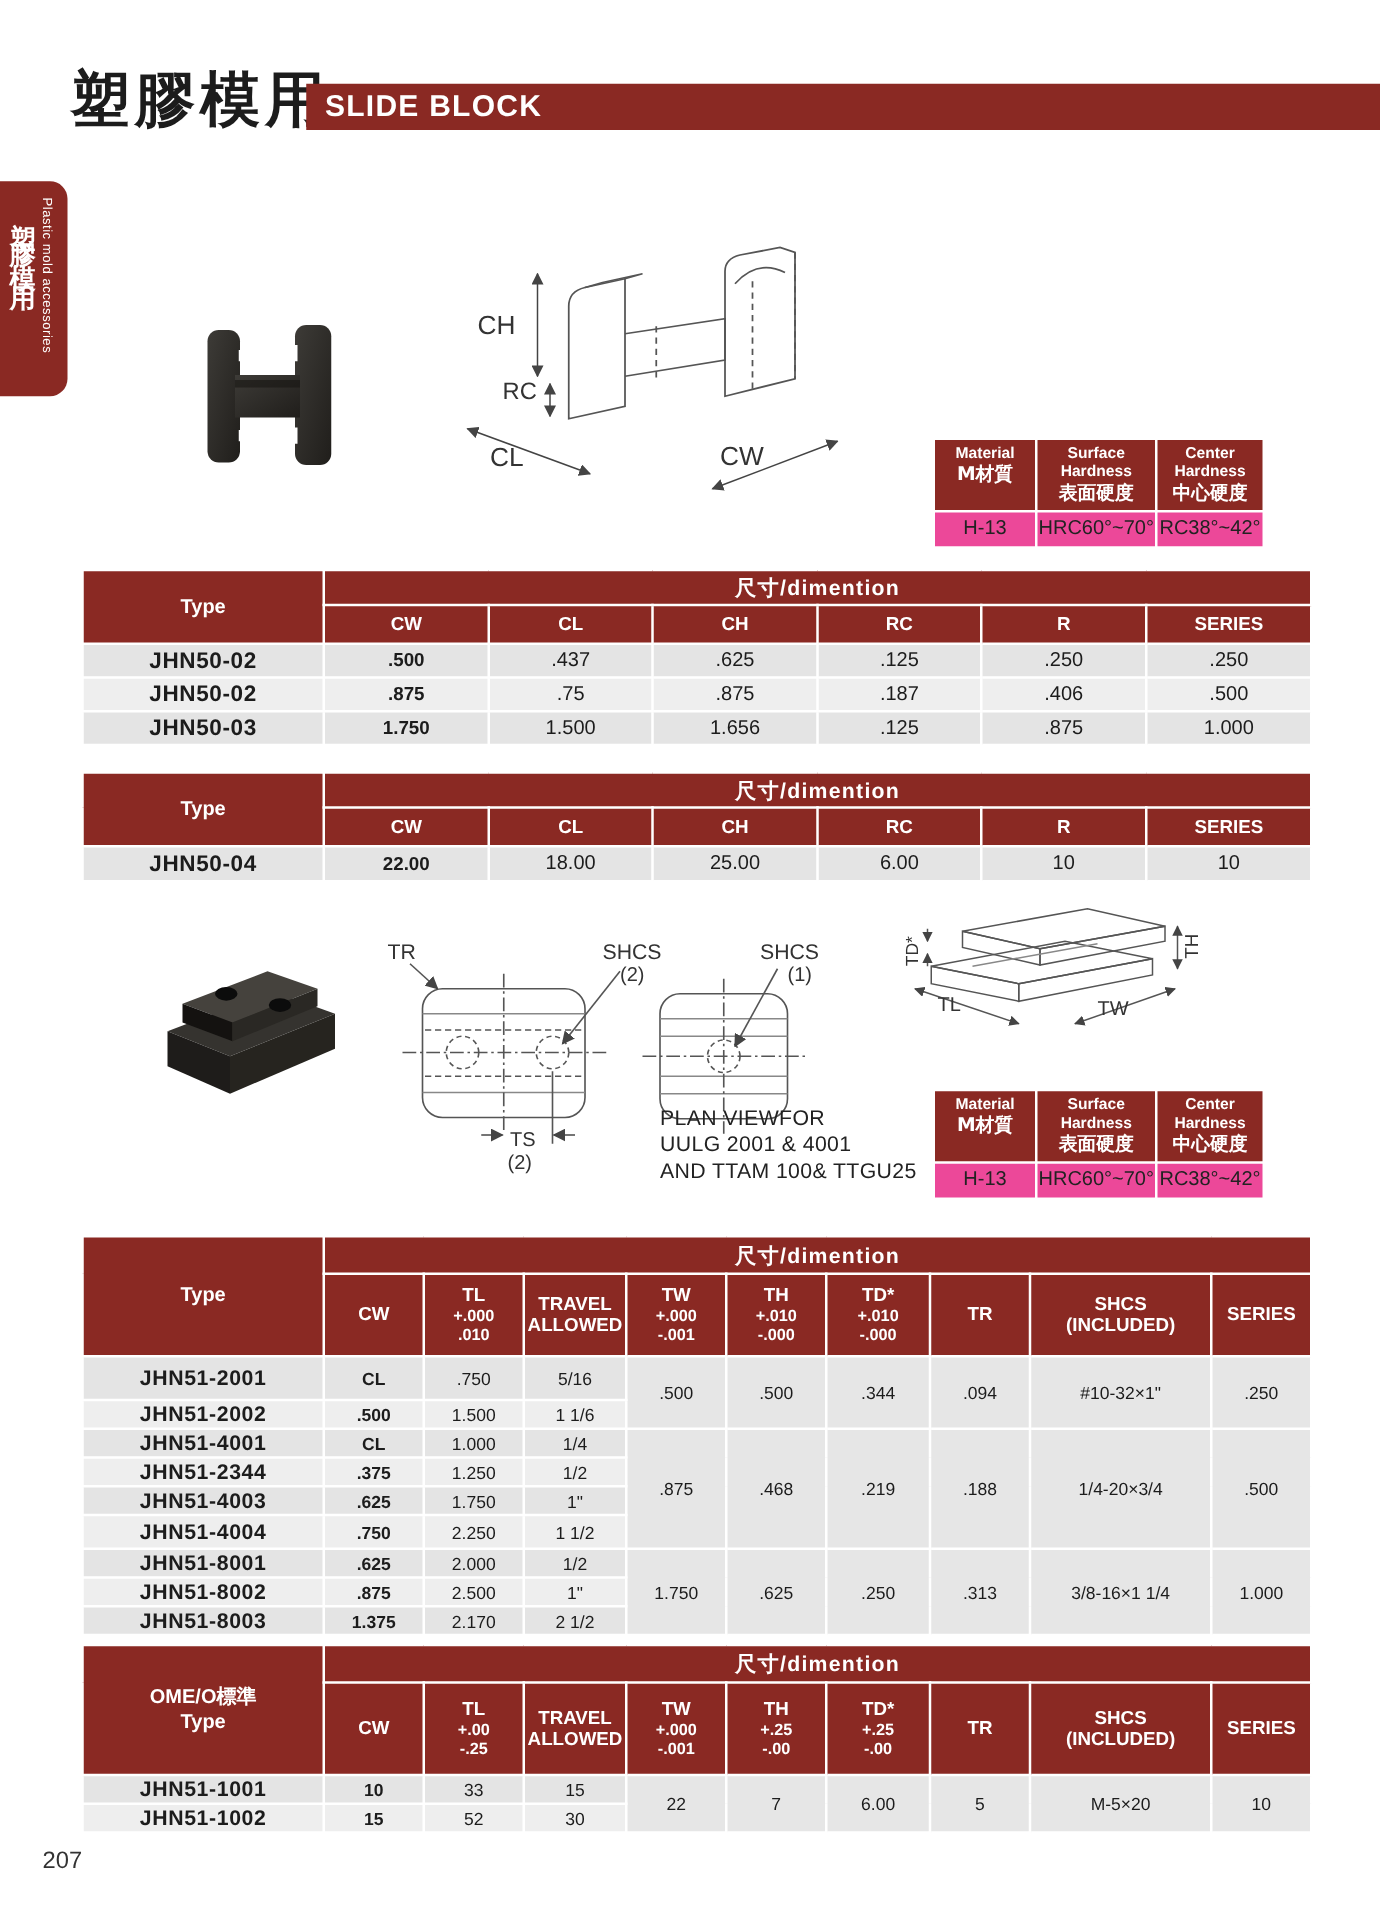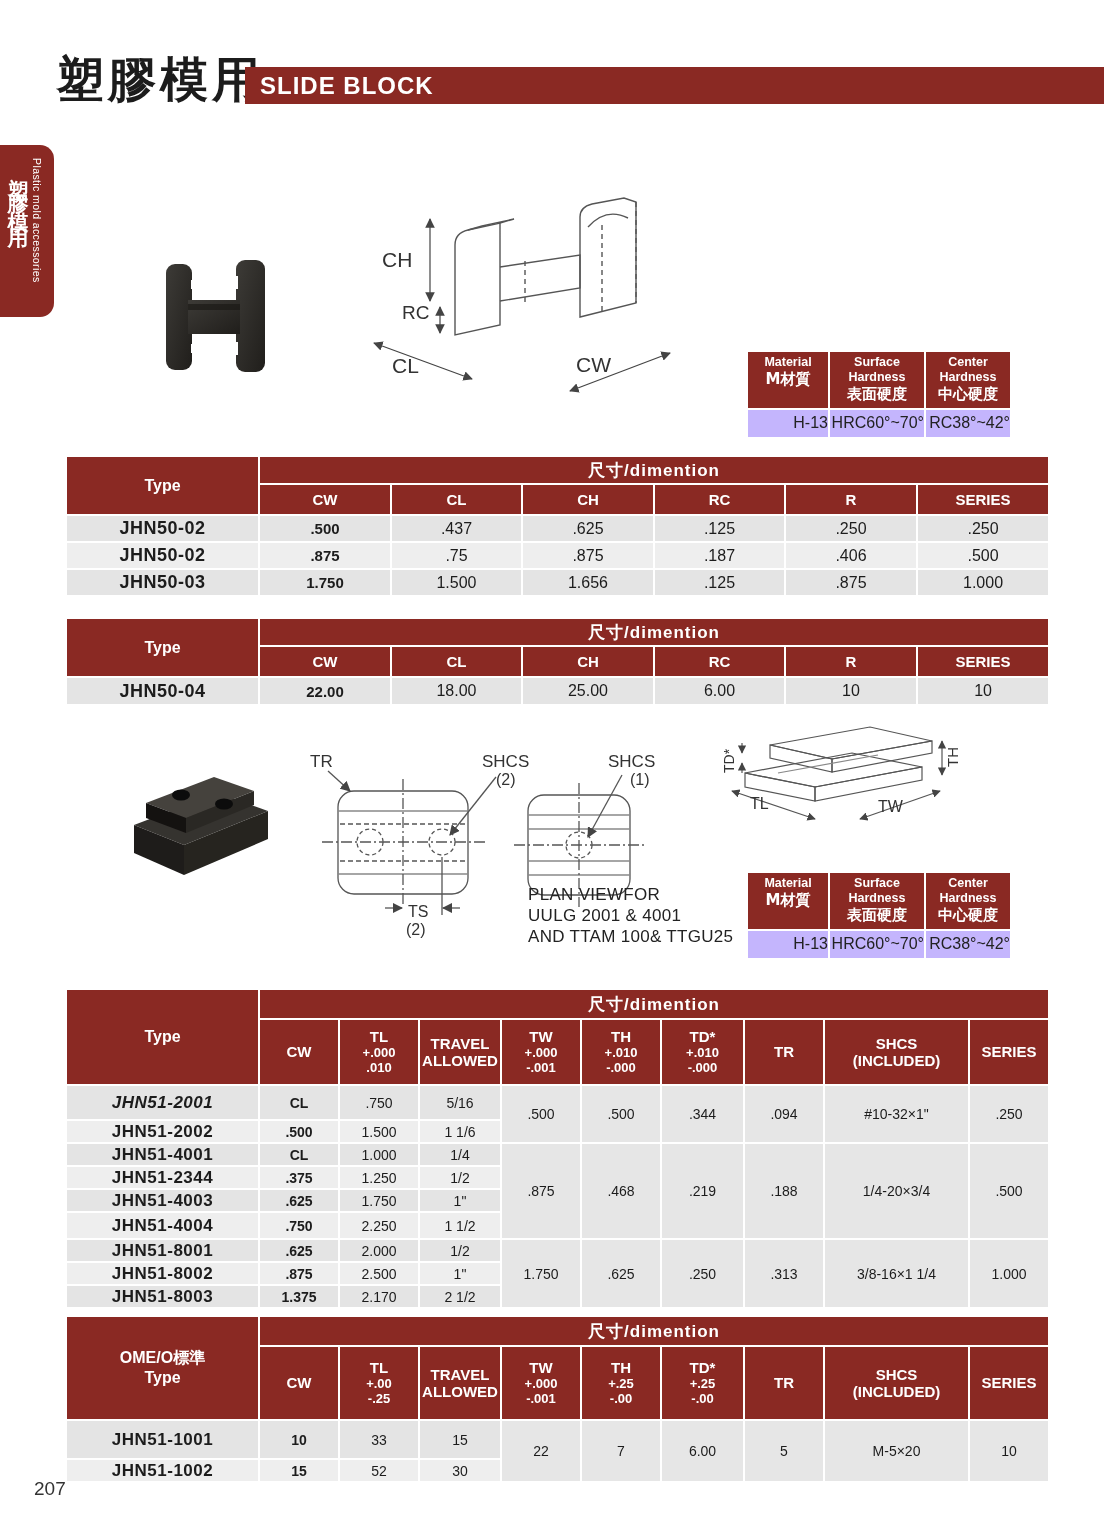--- a/index.html
+++ b/index.html
@@ -21,21 +21,21 @@
 
   
   .unit{width:90px;text-align:right;font-size:17px;color:#0c4a6e;margin-top:27px;}
 
   
   .mat-table{width:260px;}
   .mat-row{display:grid;grid-template-columns:80px 94px 84px;gap:2px;background:#fff;}
   .mat-cell{background:var(--accent);color:#fff;text-align:center;font-weight:bold;padding:3px 0 4px;}
   .mat-cell .l1{font-size:12.5px;line-height:15px;}
   .mat-cell .l2{font-size:15px;line-height:19px;font-family:"DejaVu Sans",sans-serif;}
-  .mat-val{background:#c4b5fd;color:#222;text-align:right;font-size:16px;padding:4px 0 5px;}
+  .mat-val{background:#ec4899;color:#222;text-align:center;font-size:16px;padding:4px 0 5px;}
 
   
   table.dim{border-collapse:collapse;table-layout:fixed;}
   .dim th{background:var(--accent);color:#fff;border:2px solid #fff;font-weight:bold;text-align:center;padding:1px 0;}
   .dim .th-dim{font-size:17px;letter-spacing:1px;}
   .dim .th-type{font-size:16px;line-height:1.25;}
   .dim .th-col{font-size:15px;line-height:1.15;}
   .dim .th-col .tol{font-size:13px;}
   .dim td{background:var(--gray);border:2px solid #fff;text-align:center;vertical-align:middle;}
   .dim tr.alt td{background:var(--grayalt);}
@@ -417,21 +417,21 @@
           </th>
           <th class="th-col" style="height: 66px;">
             <div>SHCS</div>
             <div>(INCLUDED)</div>
           </th>
           <th class="th-col" style="height: 66px;">
             <div>SERIES</div>
           </th>
         </tr>
         <tr class="data-row">
-          <td class="td-type" style="height: 35px; font-style: italic;">JHN51-2001</td>
+          <td class="td-type" style="height: 35px;">JHN51-2001</td>
           <td class="td-val c0">CL</td>
           <td class="td-val c1">.750</td>
           <td class="td-val c2">5/16</td>
           <td class="td-val merged" rowspan="2">.500</td>
           <td class="td-val merged" rowspan="2">.500</td>
           <td class="td-val merged" rowspan="2">.344</td>
           <td class="td-val merged" rowspan="2">.094</td>
           <td class="td-val merged" rowspan="2">#10-32×1"</td>
           <td class="td-val merged" rowspan="2">.250</td>
         </tr>
@@ -556,21 +556,21 @@
           </th>
           <th class="th-col" style="height: 74px;">
             <div>SHCS</div>
             <div>(INCLUDED)</div>
           </th>
           <th class="th-col" style="height: 74px;">
             <div>SERIES</div>
           </th>
         </tr>
         <tr class="data-row">
-          <td class="td-type" style="height: 39px;">JHN51-1001</td>
+          <td class="td-type" style="height: 23px;">JHN51-1001</td>
           <td class="td-val c0">10</td>
           <td class="td-val c1">33</td>
           <td class="td-val c2">15</td>
           <td class="td-val merged" rowspan="2">22</td>
           <td class="td-val merged" rowspan="2">7</td>
           <td class="td-val merged" rowspan="2">6.00</td>
           <td class="td-val merged" rowspan="2">5</td>
           <td class="td-val merged" rowspan="2">M-5×20</td>
           <td class="td-val merged" rowspan="2">10</td>
         </tr>

